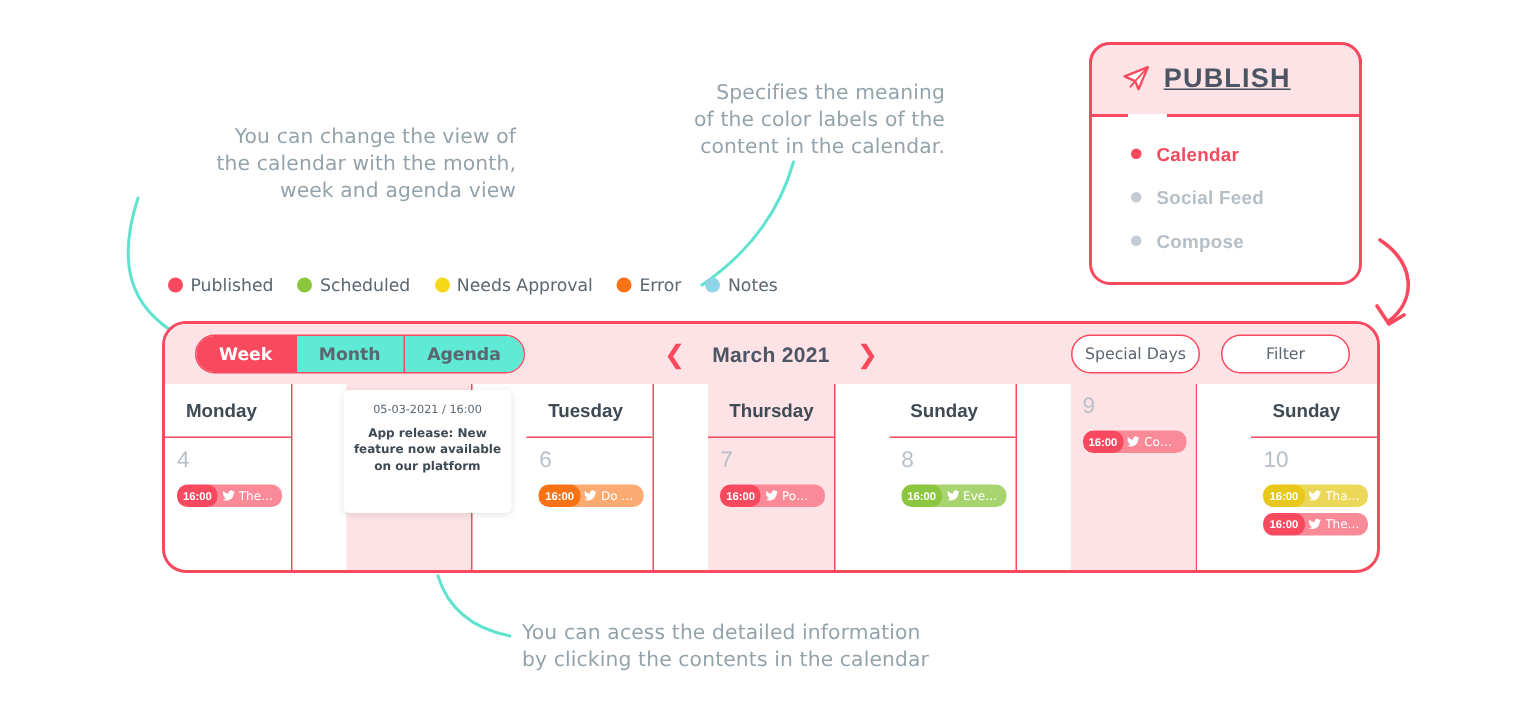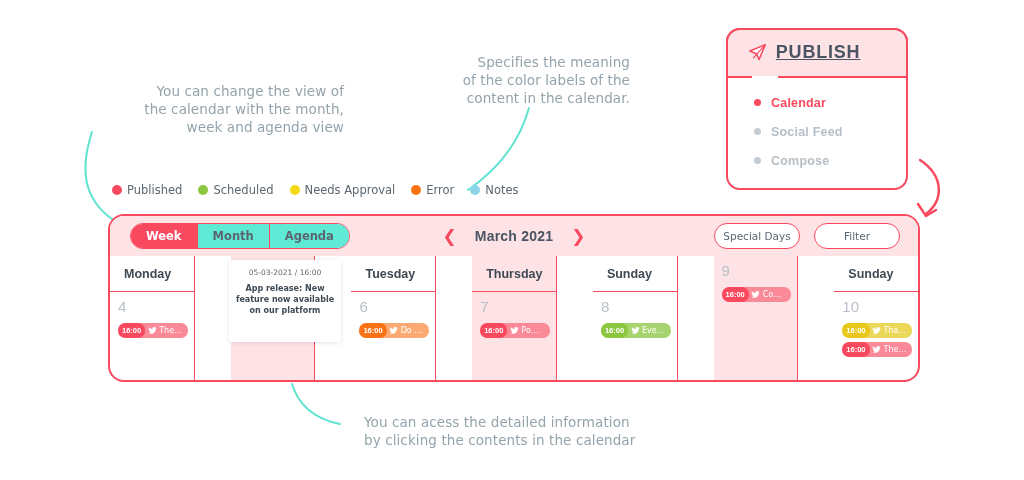--- a/index.html
+++ b/index.html
@@ -180,21 +180,21 @@
   </svg>
 
   <div class="abs annot" style="left:104px;top:82px;width:240px;white-space:pre-line;">You can change the view of
 the calendar with the month,
 week and agenda view</div>
 
   <div class="abs annot" style="left:452px;top:53px;width:178px;white-space:pre-line;">Specifies the meaning
 of the color labels of the
 content in the calendar.</div>
 
-  <div class="abs annot" style="left:364px;top:413px;width:284px;white-space:pre-line;text-align:left;">You can acess the detailed information
+  <div class="abs annot" style="left:348px;top:413px;width:284px;white-space:pre-line;text-align:left;">You can acess the detailed information
 by clicking the contents in the calendar</div>
 
   <div class="abs" id="publish-panel">
     <div id="publish-header">
       <span style="display:flex;">
         <svg width="19" height="17" viewBox="0 0 24 22">
           <path d="M2 9 L22 1 L14 20 L11 13 Z" fill="#ffffff" stroke="#f8495f" stroke-width="2" stroke-linejoin="round"></path>
           <path d="M11 13 L22 1" stroke="#f8495f" stroke-width="1.6"></path>
           <path d="M11 13 L7 18" stroke="#f8495f" stroke-width="1.6" stroke-linecap="round"></path>
         </svg>

